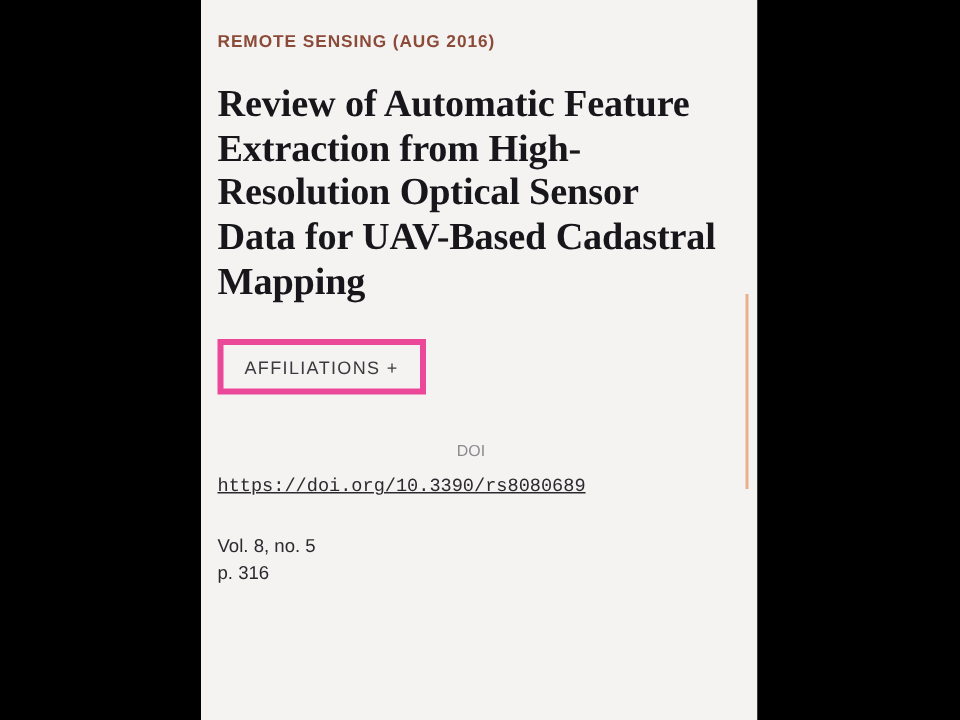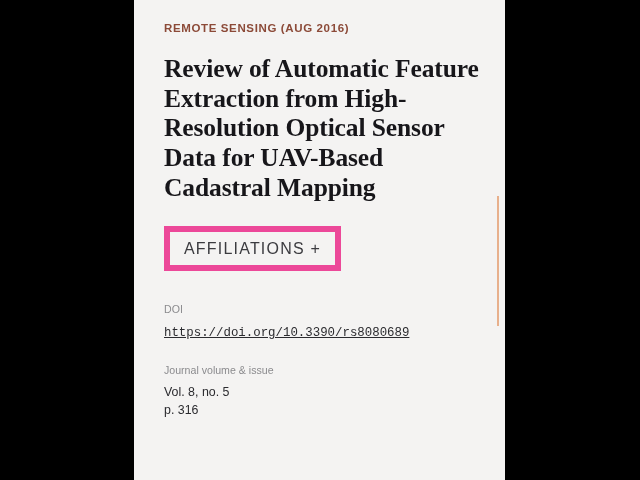--- a/index.html
+++ b/index.html
@@ -33,21 +33,21 @@
 
   
   #card {
     position: absolute;
     left: 134px;
     top: 0;
     width: 371px;
     height: 480px;
     background: #f4f3f2;
     box-sizing: border-box;
-    padding: 22px 22px 0 30px;
+    padding: 22px 22px 0 11px;
     z-index: 1;
   }
 
   
   #accent-rule {
     position: absolute;
     left: 497px;
     top: 196px;
     width: 2px;
     height: 130px;
@@ -80,38 +80,39 @@
     font-size: 12.6px;
     line-height: 1.58;
     color: #2f2f33;
     margin: 0 0 17px 0;
     max-width: 310px;
   }
 
   .affil-btn {
     display: inline-block;
     font-family: "Liberation Sans", sans-serif;
-    font-size: 16px;
+    font-size: 12px;
     letter-spacing: 0.075em;
     color: #3b3b3f;
     background: transparent;
-    border: 6px solid #ec4899;
+    border: 4px solid #ec4899;
     padding: 9px 14px 8px 14px;
     cursor: pointer;
     line-height: 1;
   }
 
   .meta-block { margin-top: 32px; }
   .meta-block.second { margin-top: 22px; }
 
   .meta-label {
     font-size: 10.6px;
     color: #8b8b8e;
     margin: 0 0 5px 0;
     line-height: 1.3;
+    text-align: center;
   }
 
   .doi-link {
     font-size: 12.4px;
     color: #2b2b2f;
     text-decoration: underline;
     line-height: 1.35;
     display: inline-block;
     font-family: Liberation Mono, monospace;
   }
@@ -139,21 +140,20 @@
 
 
     <button class="affil-btn">AFFILIATIONS +</button>
 
     <div class="meta-block">
       <p class="meta-label">DOI</p>
       <a class="doi-link" href="#">https://doi.org/10.3390/rs8080689</a>
     </div>
 
     <div class="meta-block second">
-      <p class="meta-label">Journal volume &amp; issue</p>
       <p class="meta-value">Vol. 8, no. 5</p>
       <p class="meta-value">p. 316</p>
     </div>
 
   </div>
 
   <div id="accent-rule"></div>
 
 </div>
 

